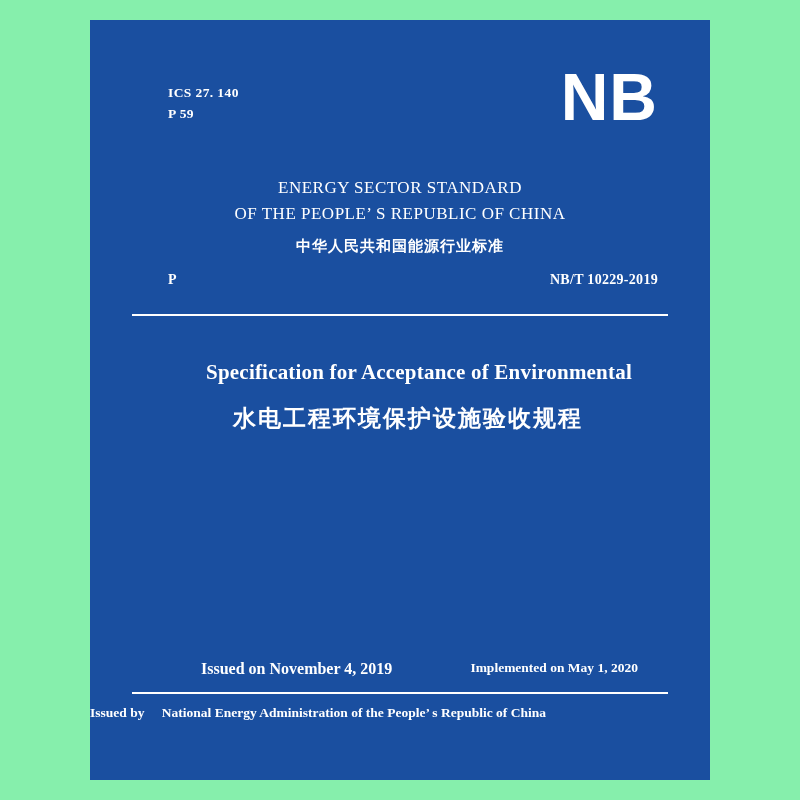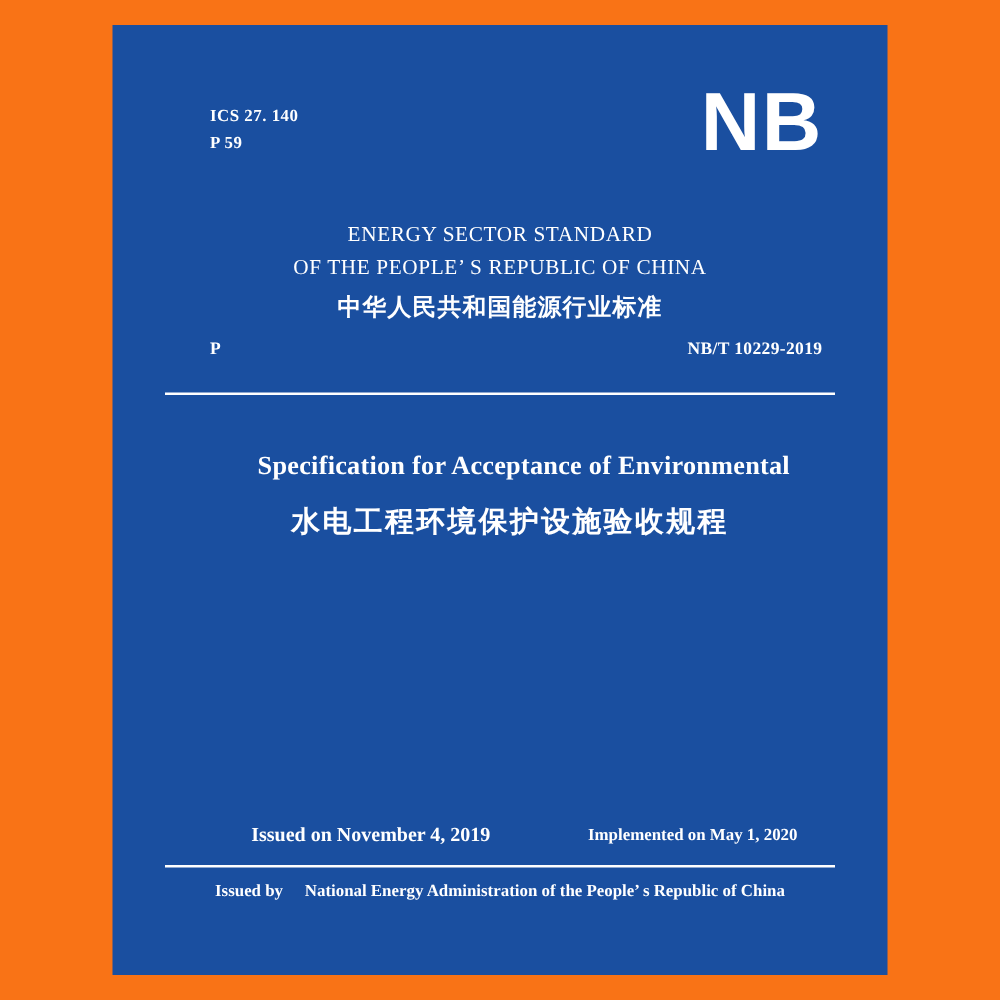--- a/index.html
+++ b/index.html
@@ -9,21 +9,21 @@
   }
   body {
     width: 800px;
     height: 800px;
     font-family: "Liberation Serif", serif;
   }
   .page {
     position: relative;
     width: 800px;
     height: 800px;
-    background: #f97316;
+    background: #86efac;
     overflow: hidden;
   }
   
   .cover {
     position: absolute;
     left: 90px;
     top: 20px;
     width: 620px;
     height: 760px;
     background: #1a4fa0;
@@ -71,21 +71,21 @@
   .std-head .en1,
   .std-head .en2 {
     font-weight: normal;
     font-size: 17px;
     line-height: 26px;
     letter-spacing: 0.5px;
   }
   .std-head .cn {
     font-family: "DejaVu Sans", sans-serif;
     font-weight: bold;
-    font-size: 19px;
+    font-size: 15px;
     line-height: 30px;
     margin-top: 4px;
     letter-spacing: 1px;
   }
 
   
   .code-row {
     position: absolute;
     left: 0;
     right: 0;
@@ -168,21 +168,21 @@
     font-weight: bold;
     font-size: 13.5px;
   }
 
   
   .issuer-row {
     position: absolute;
     left: 0;
     right: 0;
     top: 685px;
-    text-align: center;
+    text-align: left;
     font-weight: bold;
     font-size: 13.5px;
   }
   .issuer-row .issued-by-label {
     margin-right: 14px;
   }
   .issuer-row span {
     display: inline;
   }
 </style>

